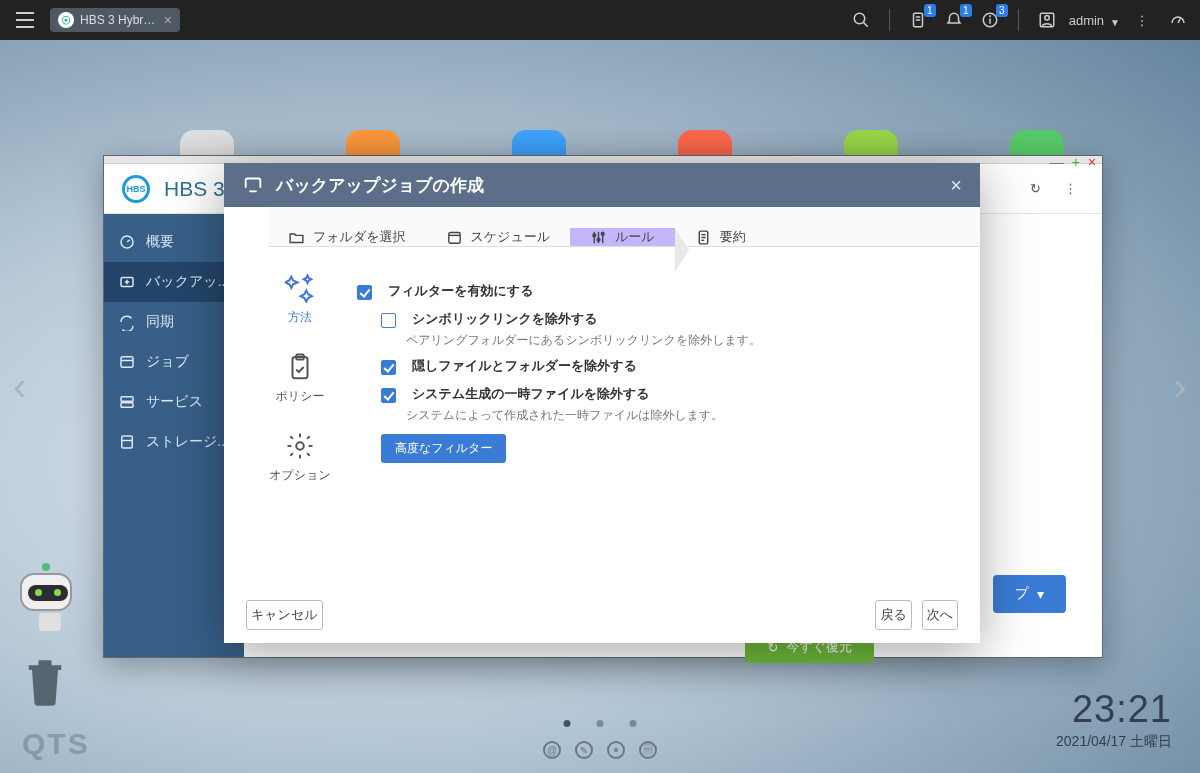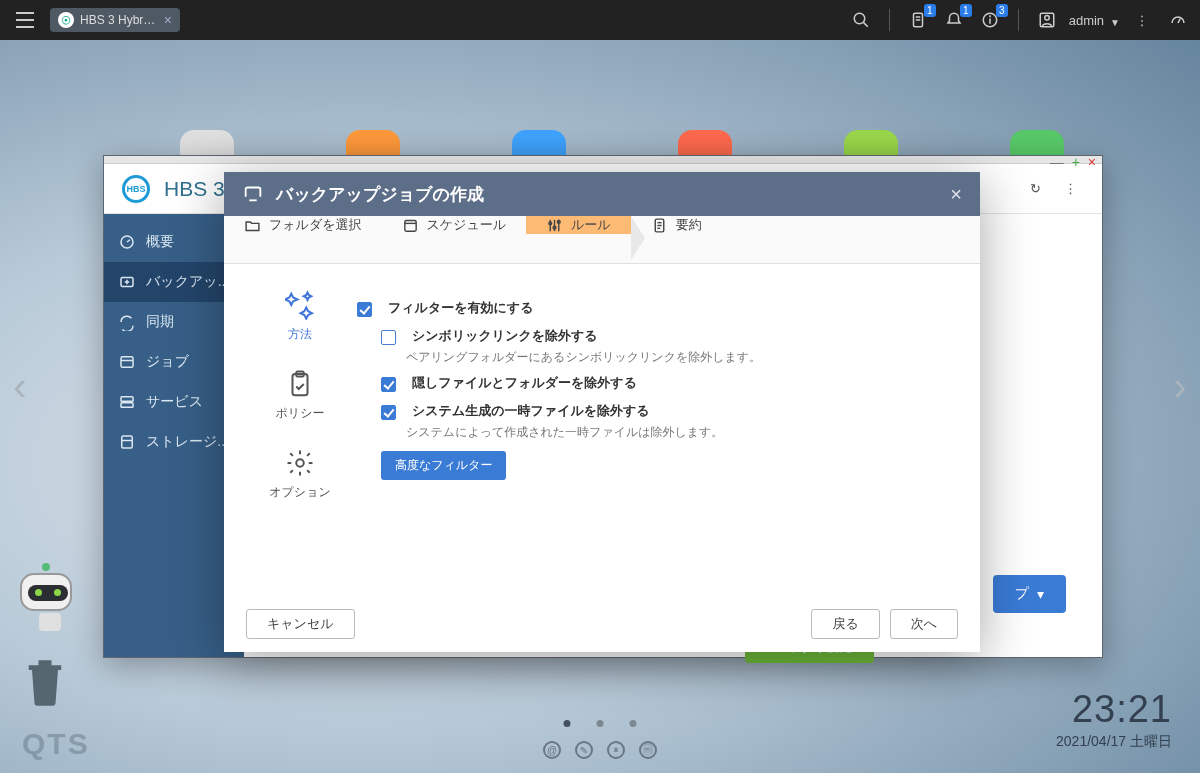--- a/index.html
+++ b/index.html
@@ -80,51 +80,51 @@
 .hbs-nav a .navicon svg{width:100%;height:100%;fill:none;stroke:#dbe7f2;stroke-width:2;}
 .hbs-content{flex:1;padding:24px 36px;font-size:14px;color:#3b3b3b;position:relative;}
 .hbs-lead{font-size:26px;color:#444;margin-left:580px;}
 .hbs-lead2{font-size:24px;color:#444;margin-left:580px;margin-top:8px;}
 .hbs-para{margin-left:580px;margin-top:28px;font-size:13px;color:#666;line-height:1.85;text-align:left;}
 .hbs-primary-btn{position:absolute;right:36px;bottom:44px;background:#3a7bd5;color:#fff;padding:10px 22px;border-radius:4px;font-size:14px;display:flex;align-items:center;gap:8px;cursor:pointer;}
 .hbs-green-btn{position:absolute;right:228px;bottom:-6px;background:#6fba3a;color:#fff;padding:7px 22px;border-radius:4px;font-size:13px;display:flex;align-items:center;gap:8px;cursor:pointer;}
 
 
 .modal{
-  position:absolute; left:224px; top:172px; width:756px; height:480px;
+  position:absolute; left:224px; top:163px; width:756px; height:480px;
   background:#fff; box-shadow:0 10px 50px rgba(0,0,0,0.35);
   display:flex; flex-direction:column; z-index:10;
 }
 .modal-hd{background:#5d6e88;color:#fff;height:44px;display:flex;align-items:center;padding:0 18px;gap:12px;}
 .modal-hd .micon svg{width:22px;height:22px;fill:none;stroke:#fff;stroke-width:2;}
 .modal-hd .mtitle{font-size:17px;font-weight:600;}
 .modal-hd .mclose{margin-left:auto;font-size:20px;cursor:pointer;color:#dfe4ec;}
-.wizard{height:48px;display:flex;align-items:flex-start;background:#fafafa;border-bottom:1px solid #e0e0e0;}
+.wizard{height:40px;display:flex;align-items:flex-end;background:#fafafa;border-bottom:1px solid #e0e0e0;margin-left:44px;}
 .wz{flex:0 0 auto;display:flex;align-items:center;gap:8px;padding:0 20px;color:#444;font-size:13px;position:relative;}
 .wz .wicon{width:17px;height:17px;}
 .wz .wicon svg{width:100%;height:100%;fill:none;stroke:#444;stroke-width:2;}
-.wz.active{background:#fdba74;}
+.wz.active{background:#c4b5fd;}
 .wz.active::after{content:"";position:absolute;right:-14px;top:0;width:0;height:0;border-top:22px solid transparent;border-bottom:22px solid transparent;border-left:14px solid #e8e8e8;z-index:1;}
 .modal-body{flex:1;display:flex;padding:20px 26px 0 26px;min-height:0;}
 .rule-tabs{width:100px;display:flex;flex-direction:column;align-items:center;gap:26px;padding-top:6px;}
 .rtab{display:flex;flex-direction:column;align-items:center;gap:6px;color:#555;cursor:pointer;font-size:12px;}
 .rtab.active{color:#4176d8;}
 .rtab .ricon{width:30px;height:30px;}
 .rtab .ricon svg{width:100%;height:100%;fill:none;stroke:currentColor;stroke-width:1.6;}
 .rule-panel{flex:1;border:1px solid transparent;padding:6px 10px 6px 6px;overflow:auto;}
 .form-row{display:flex;align-items:flex-end;gap:16px;padding:8px 0 2px;}
 .form-row.sub{padding-left:24px;}
 .cbx{width:15px;height:15px;border:1.5px solid #4a7cd0;border-radius:2px;flex:0 0 auto;margin-top:1px;display:flex;align-items:center;justify-content:center;background:#fff;cursor:pointer;}
 .cbx.checked{background:#3a7bd5;border-color:#3a7bd5;}
 .cbx.checked::after{content:"";width:4px;height:8px;border:solid #fff;border-width:0 2px 2px 0;transform:rotate(40deg);margin-top:-2px;}
 .lbl{font-size:13px;color:#333;font-weight:600;}
 .desc{font-size:12px;color:#777;padding-left:24px;margin-top:2px;}
 .adv-btn{margin:10px 0 0 24px;background:#3a7bd5;color:#fff;border:none;padding:6px 14px;border-radius:3px;font-size:12px;cursor:pointer;}
 .modal-ft{height:56px;display:flex;align-items:center;padding:0 22px;gap:10px;}
-.btn{border:1px solid #bbb;background:#fff;color:#444;padding:5px 20px;border-radius:3px;font-size:13px;cursor:pointer;}
+.btn{border:1px solid #bbb;background:#fff;color:#444;padding:5px 4px;border-radius:3px;font-size:13px;cursor:pointer;}
 .modal-ft .sp{flex:1;}
 </style>
 </head>
 <body>
 
 <div class="desk-icons">
   <div class="di" style="background:#e0e0e0"></div>
   <div class="di" style="background:#ff9a3c"></div>
   <div class="di" style="background:#3fa4ff"></div>
   <div class="di" style="background:#ff6a4d"></div>

